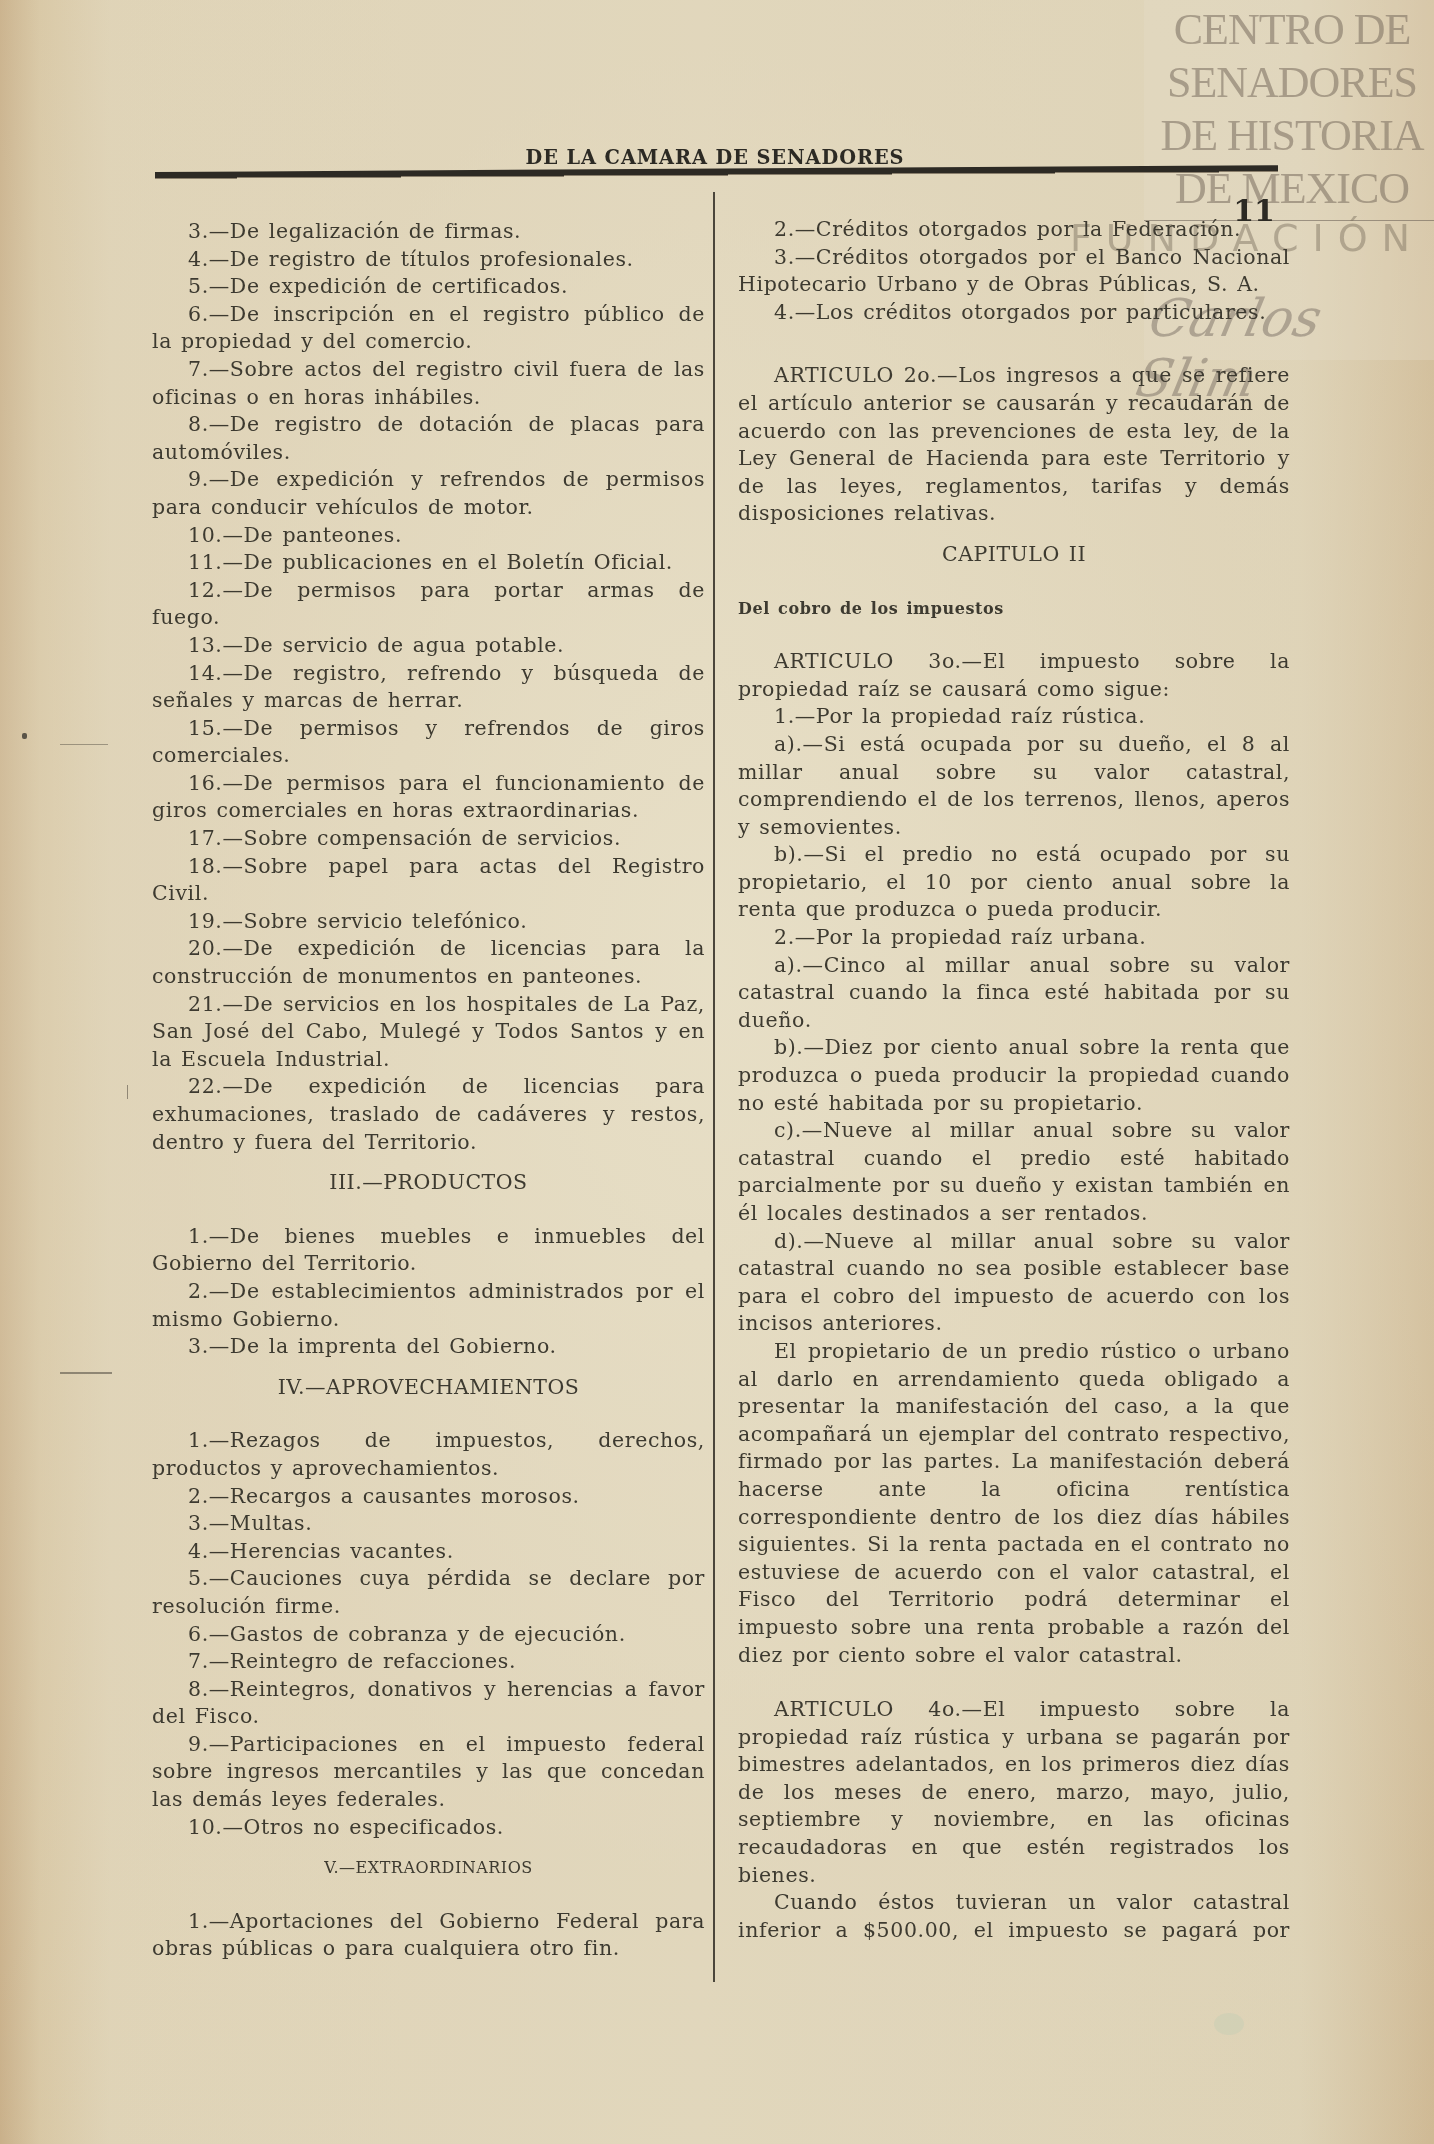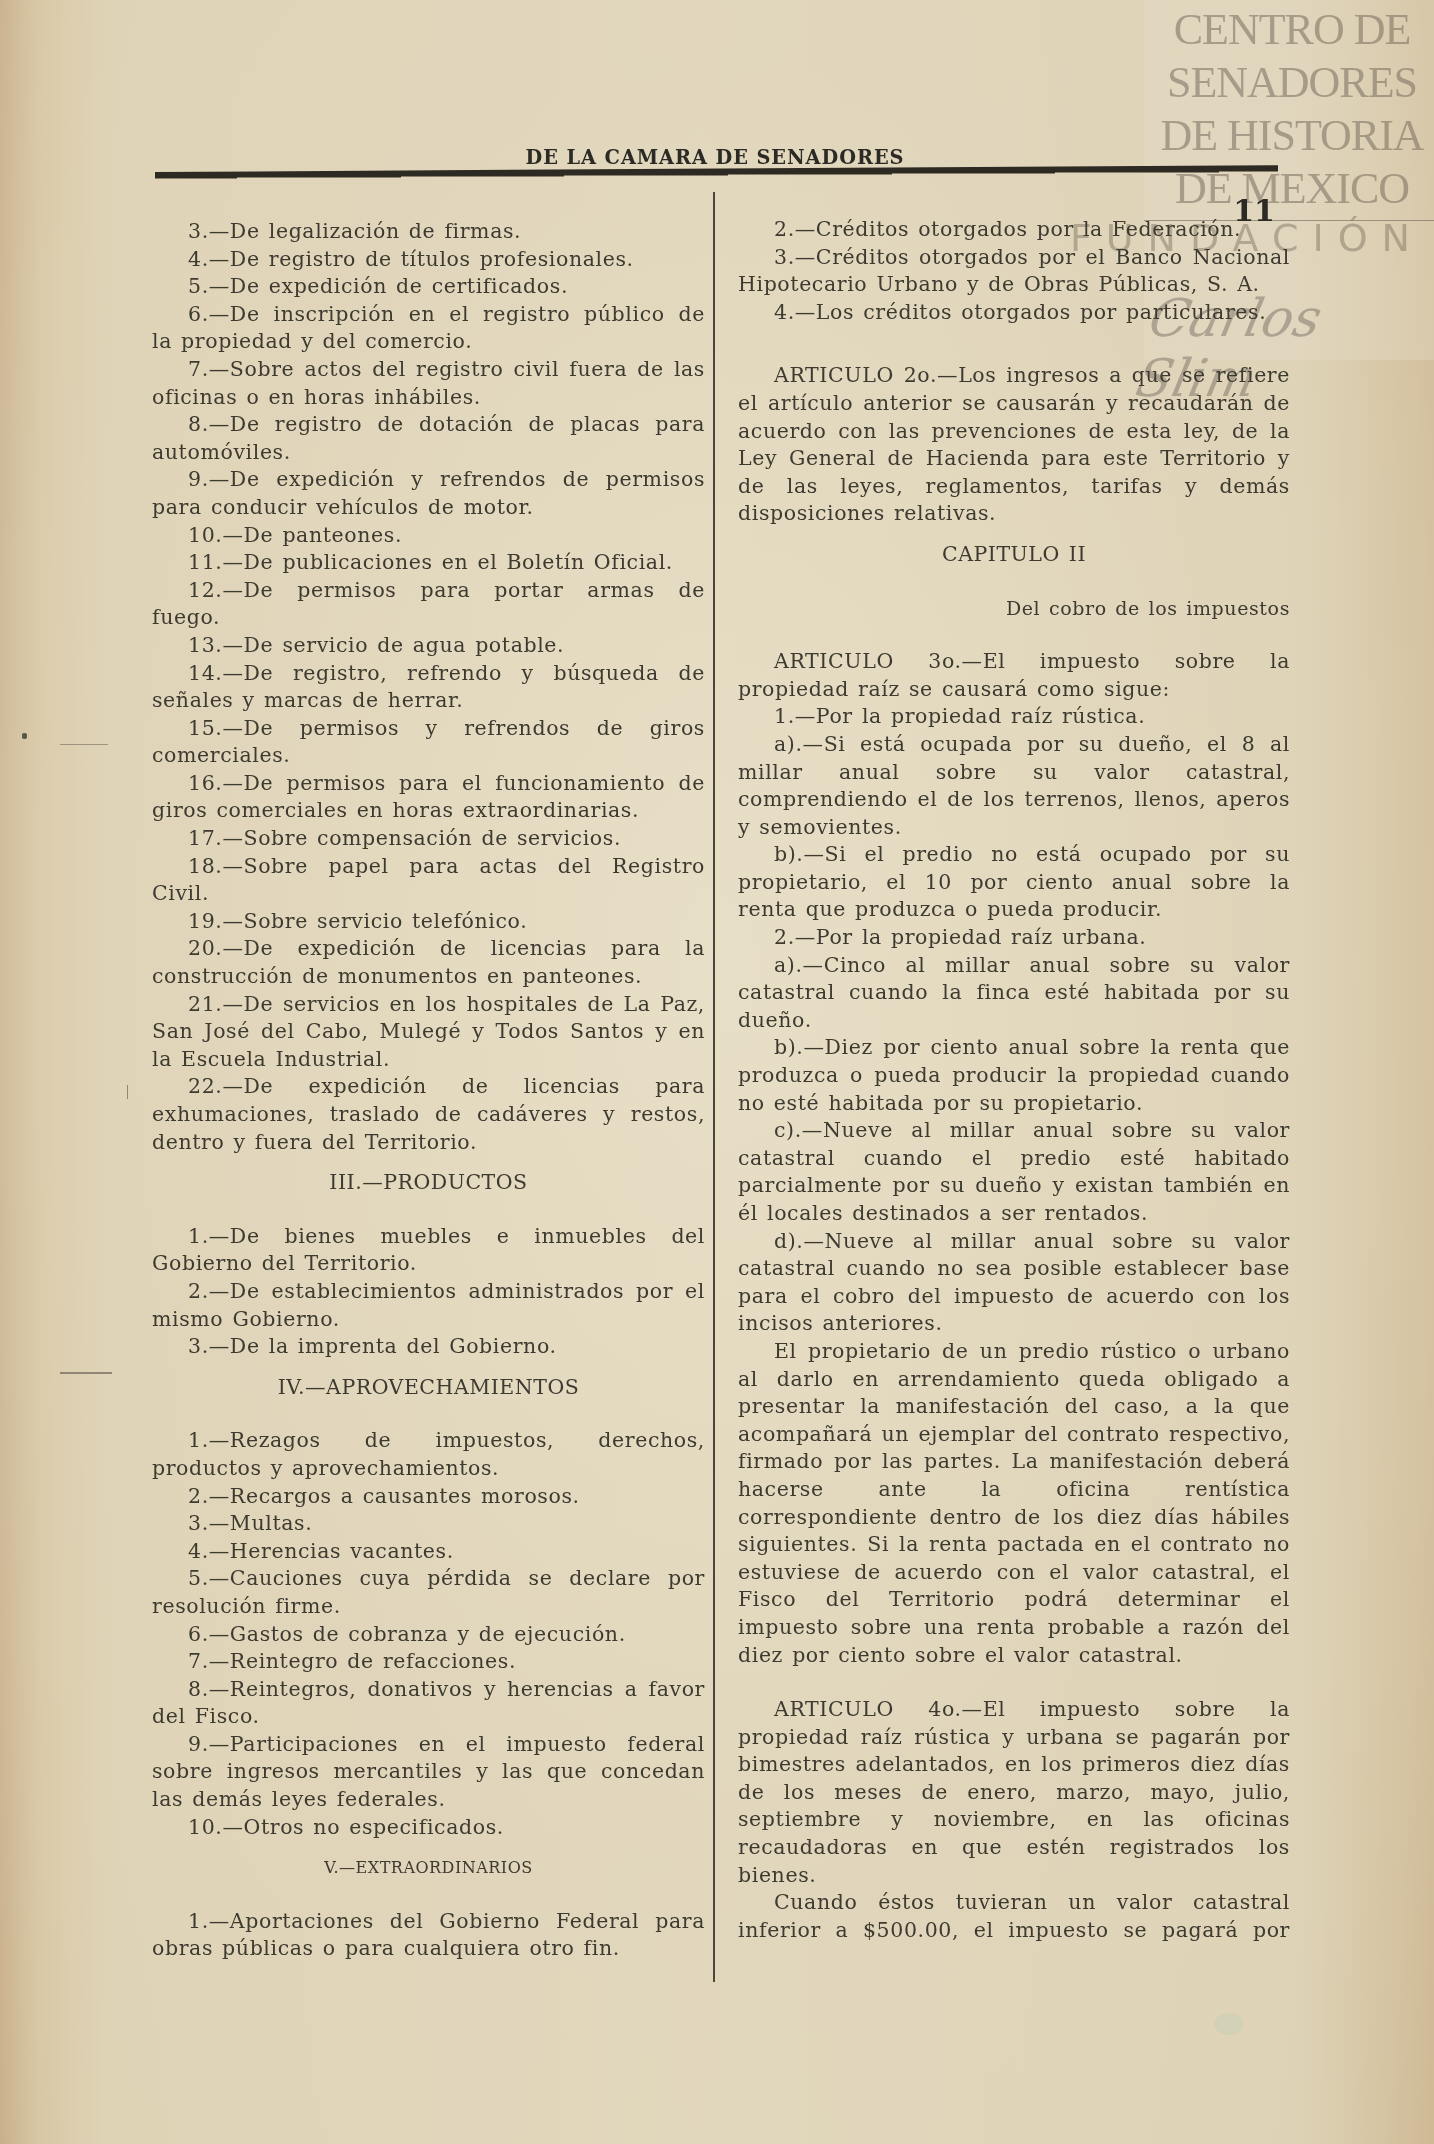--- a/index.html
+++ b/index.html
@@ -38,21 +38,21 @@
     letter-spacing: 0.6px; word-spacing: 2px;
   }
   .col-left { left: 152px; width: 553px; }
   .col-right { left: 738px; width: 552px; top: 216px; }
   .para { margin: 0; text-indent: 36px; }
   .para.gap { }
   .section-title {
     text-align: center; margin: 13px 0 26px 0; text-indent: 0; letter-spacing: 0.5px;
   }
   .sub-title {
-    text-align: right; font-weight: normal; margin: 13px 0 26px 0; font-size: 19px; text-indent: 0;
+    text-align: left; font-weight: bold; margin: 13px 0 26px 0; font-size: 16px; text-indent: 0;
   }
   .watermark {
     position: absolute; right: 0; top: 0; width: 290px; height: 360px;
     background: rgba(228,220,200,0.35);
     pointer-events: none;
   }
   .wm-line {
     position: absolute; left: 3px; width: 290px; text-align: center;
     font-family: "Liberation Serif", serif; font-size: 44px; color: rgba(120,108,92,0.55);
     letter-spacing: -1px;

